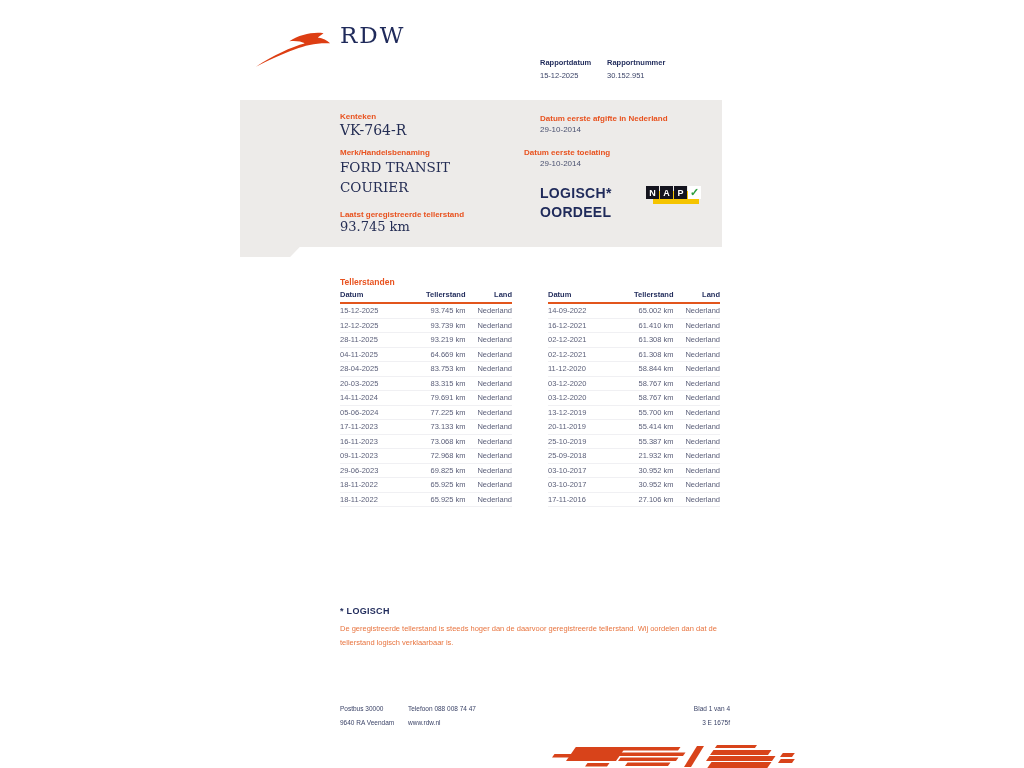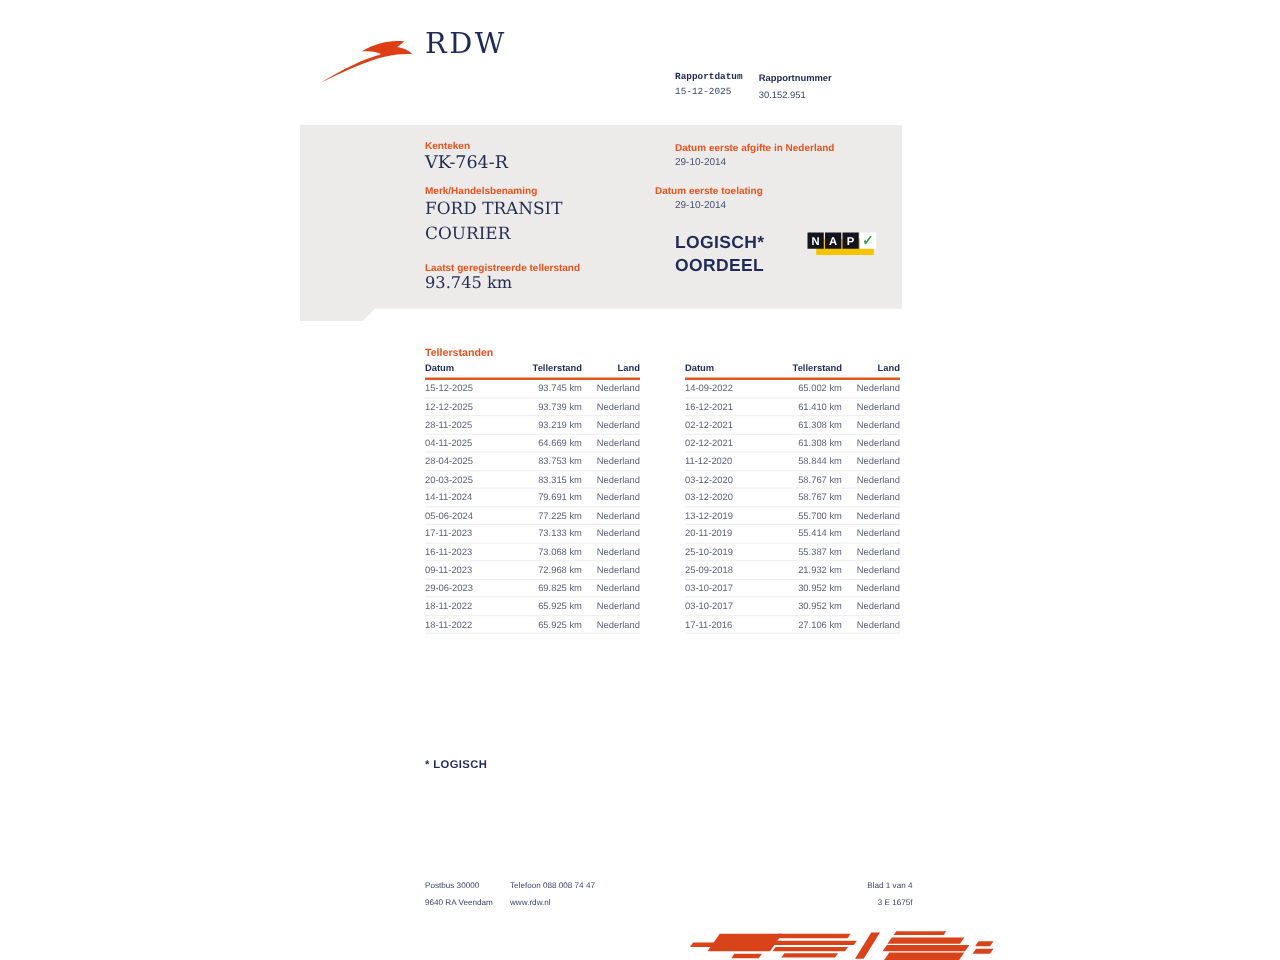--- a/index.html
+++ b/index.html
@@ -20,21 +20,21 @@
     font-family: "DejaVu Serif", serif;
     font-size: 23px; letter-spacing: 2px; color: #1F2A5A;
   }
   .report-title {
     position: absolute; left: 540px; top: 26px;
     font-family: "DejaVu Serif", serif;
     font-size: 17px; font-weight: bold; color: #E2551C;
   }
   .meta-label { font-size: 7.5px; font-weight: bold; color: #1F2A5A; }
   .meta-value { font-size: 7.5px; color: #3C4468; margin-top: 4px; }
-  .meta-col-1 { position: absolute; left: 540px; top: 58px; font-family: Liberation Mono, monospace; }
+  .meta-col-1 { position: absolute; left: 540px; top: 58px; }
   .meta-col-2 { position: absolute; left: 607px; top: 58px; }
 
   
   .vehicle-box {
     position: absolute; left: 240px; top: 100px;
     width: 482px; height: 157px;
     background: #EDEBE9;
     clip-path: polygon(0 0, 100% 0, 100% 93.6%, 12.4% 93.6%, 10.4% 100%, 0 100%);
   }
   .box-label { position: absolute; font-size: 8px; font-weight: bold; color: #E8521F; }
@@ -328,20 +328,21 @@
         </div>
         <div class="trow">
           <span class="c0">17-11-2016</span>
           <span class="c1">27.106 km</span>
           <span class="c2">Nederland</span>
         </div>
       </div>
   </div>
 
   <div class="footnote-title">* LOGISCH</div>
+  <div class="footnote-text">De geregistreerde tellerstand is steeds hoger dan de daarvoor geregistreerde tellerstand. Wij oordelen dan dat de tellerstand logisch verklaarbaar is.</div>
 
   <div class="footer-block fb-address">
     <div>Postbus 30000</div>
     <div>9640 RA Veendam</div>
   </div>
   <div class="footer-block fb-contact">
     <div>Telefoon 088 008 74 47</div>
     <div><a href="#">www.rdw.nl</a></div>
   </div>
   <div class="footer-block fb-page">

